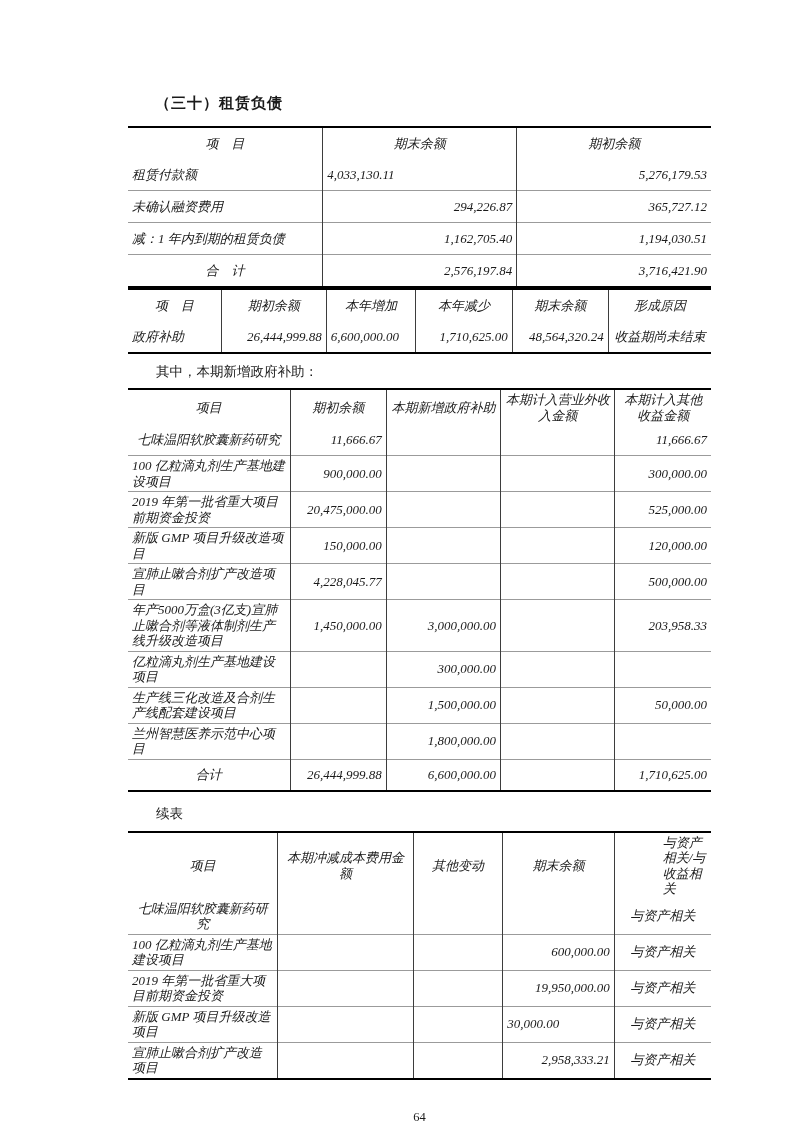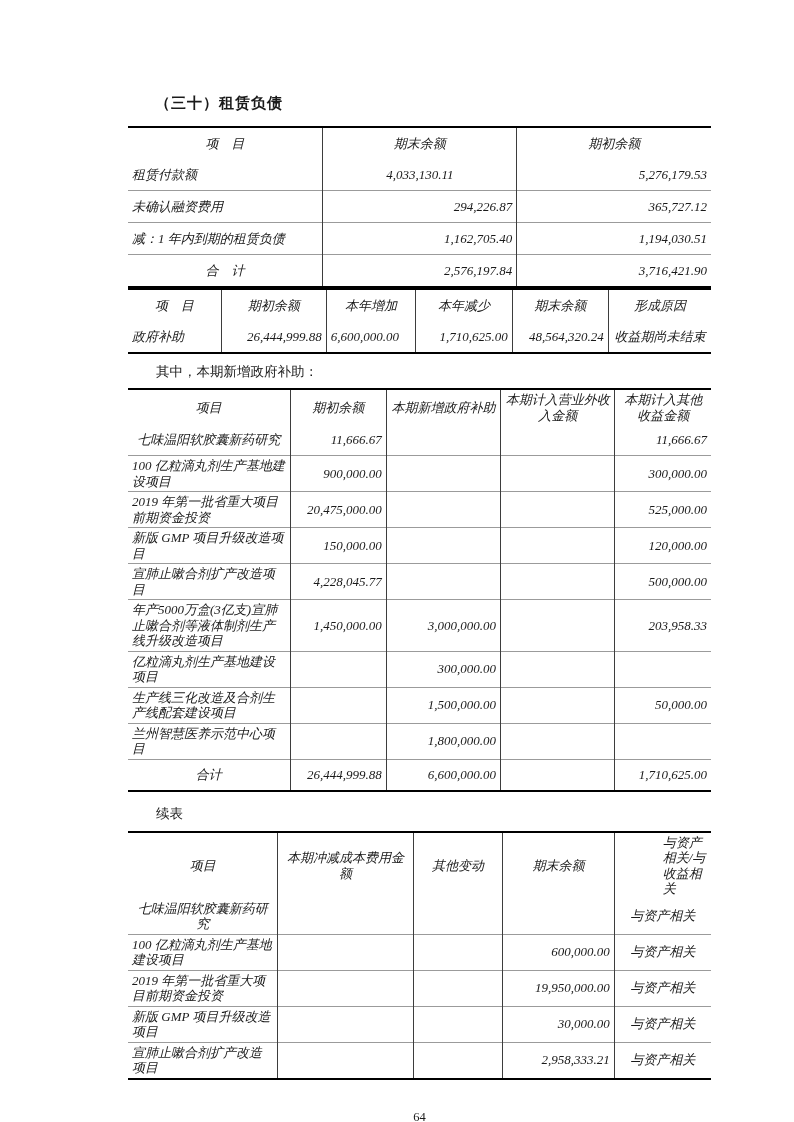--- a/index.html
+++ b/index.html
@@ -78,21 +78,21 @@
         <thead>
           <tr>
             <th style="text-align: center;">项　目</th>
             <th style="text-align: center;">期末余额</th>
             <th style="text-align: center;">期初余额</th>
           </tr>
         </thead>
         <tbody>
           <tr>
             <td style="text-align: left;">租赁付款额</td>
-            <td style="text-align: center; margin-top: 12px;">4,033,130.11</td>
+            <td style="text-align: left; margin-top: 12px;">4,033,130.11</td>
             <td style="text-align: right;">5,276,179.53</td>
           </tr>
           <tr>
             <td style="text-align: left;">未确认融资费用</td>
             <td style="text-align: right;">294,226.87</td>
             <td style="text-align: right;">365,727.12</td>
           </tr>
           <tr>
             <td style="text-align: left;">减：1 年内到期的租赁负债</td>
             <td style="text-align: right;">1,162,705.40</td>
@@ -269,21 +269,21 @@
             <td style="text-align: left;">2019 年第一批省重大项目前期资金投资</td>
             <td style="text-align: right;"></td>
             <td style="text-align: right;"></td>
             <td style="text-align: right;">19,950,000.00</td>
             <td style="text-align: center;">与资产相关</td>
           </tr>
           <tr>
             <td style="text-align: left;">新版 GMP 项目升级改造项目</td>
             <td style="text-align: right;"></td>
             <td style="text-align: right;"></td>
-            <td style="text-align: right;">30,000.00</td>
+            <td style="">30,000.00</td>
             <td style="text-align: center;">与资产相关</td>
           </tr>
           <tr>
             <td style="text-align: left;">宣肺止嗽合剂扩产改造项目</td>
             <td style="text-align: right;"></td>
             <td style="text-align: right;"></td>
             <td style="text-align: right;">2,958,333.21</td>
             <td style="text-align: center;">与资产相关</td>
           </tr>
         </tbody>

